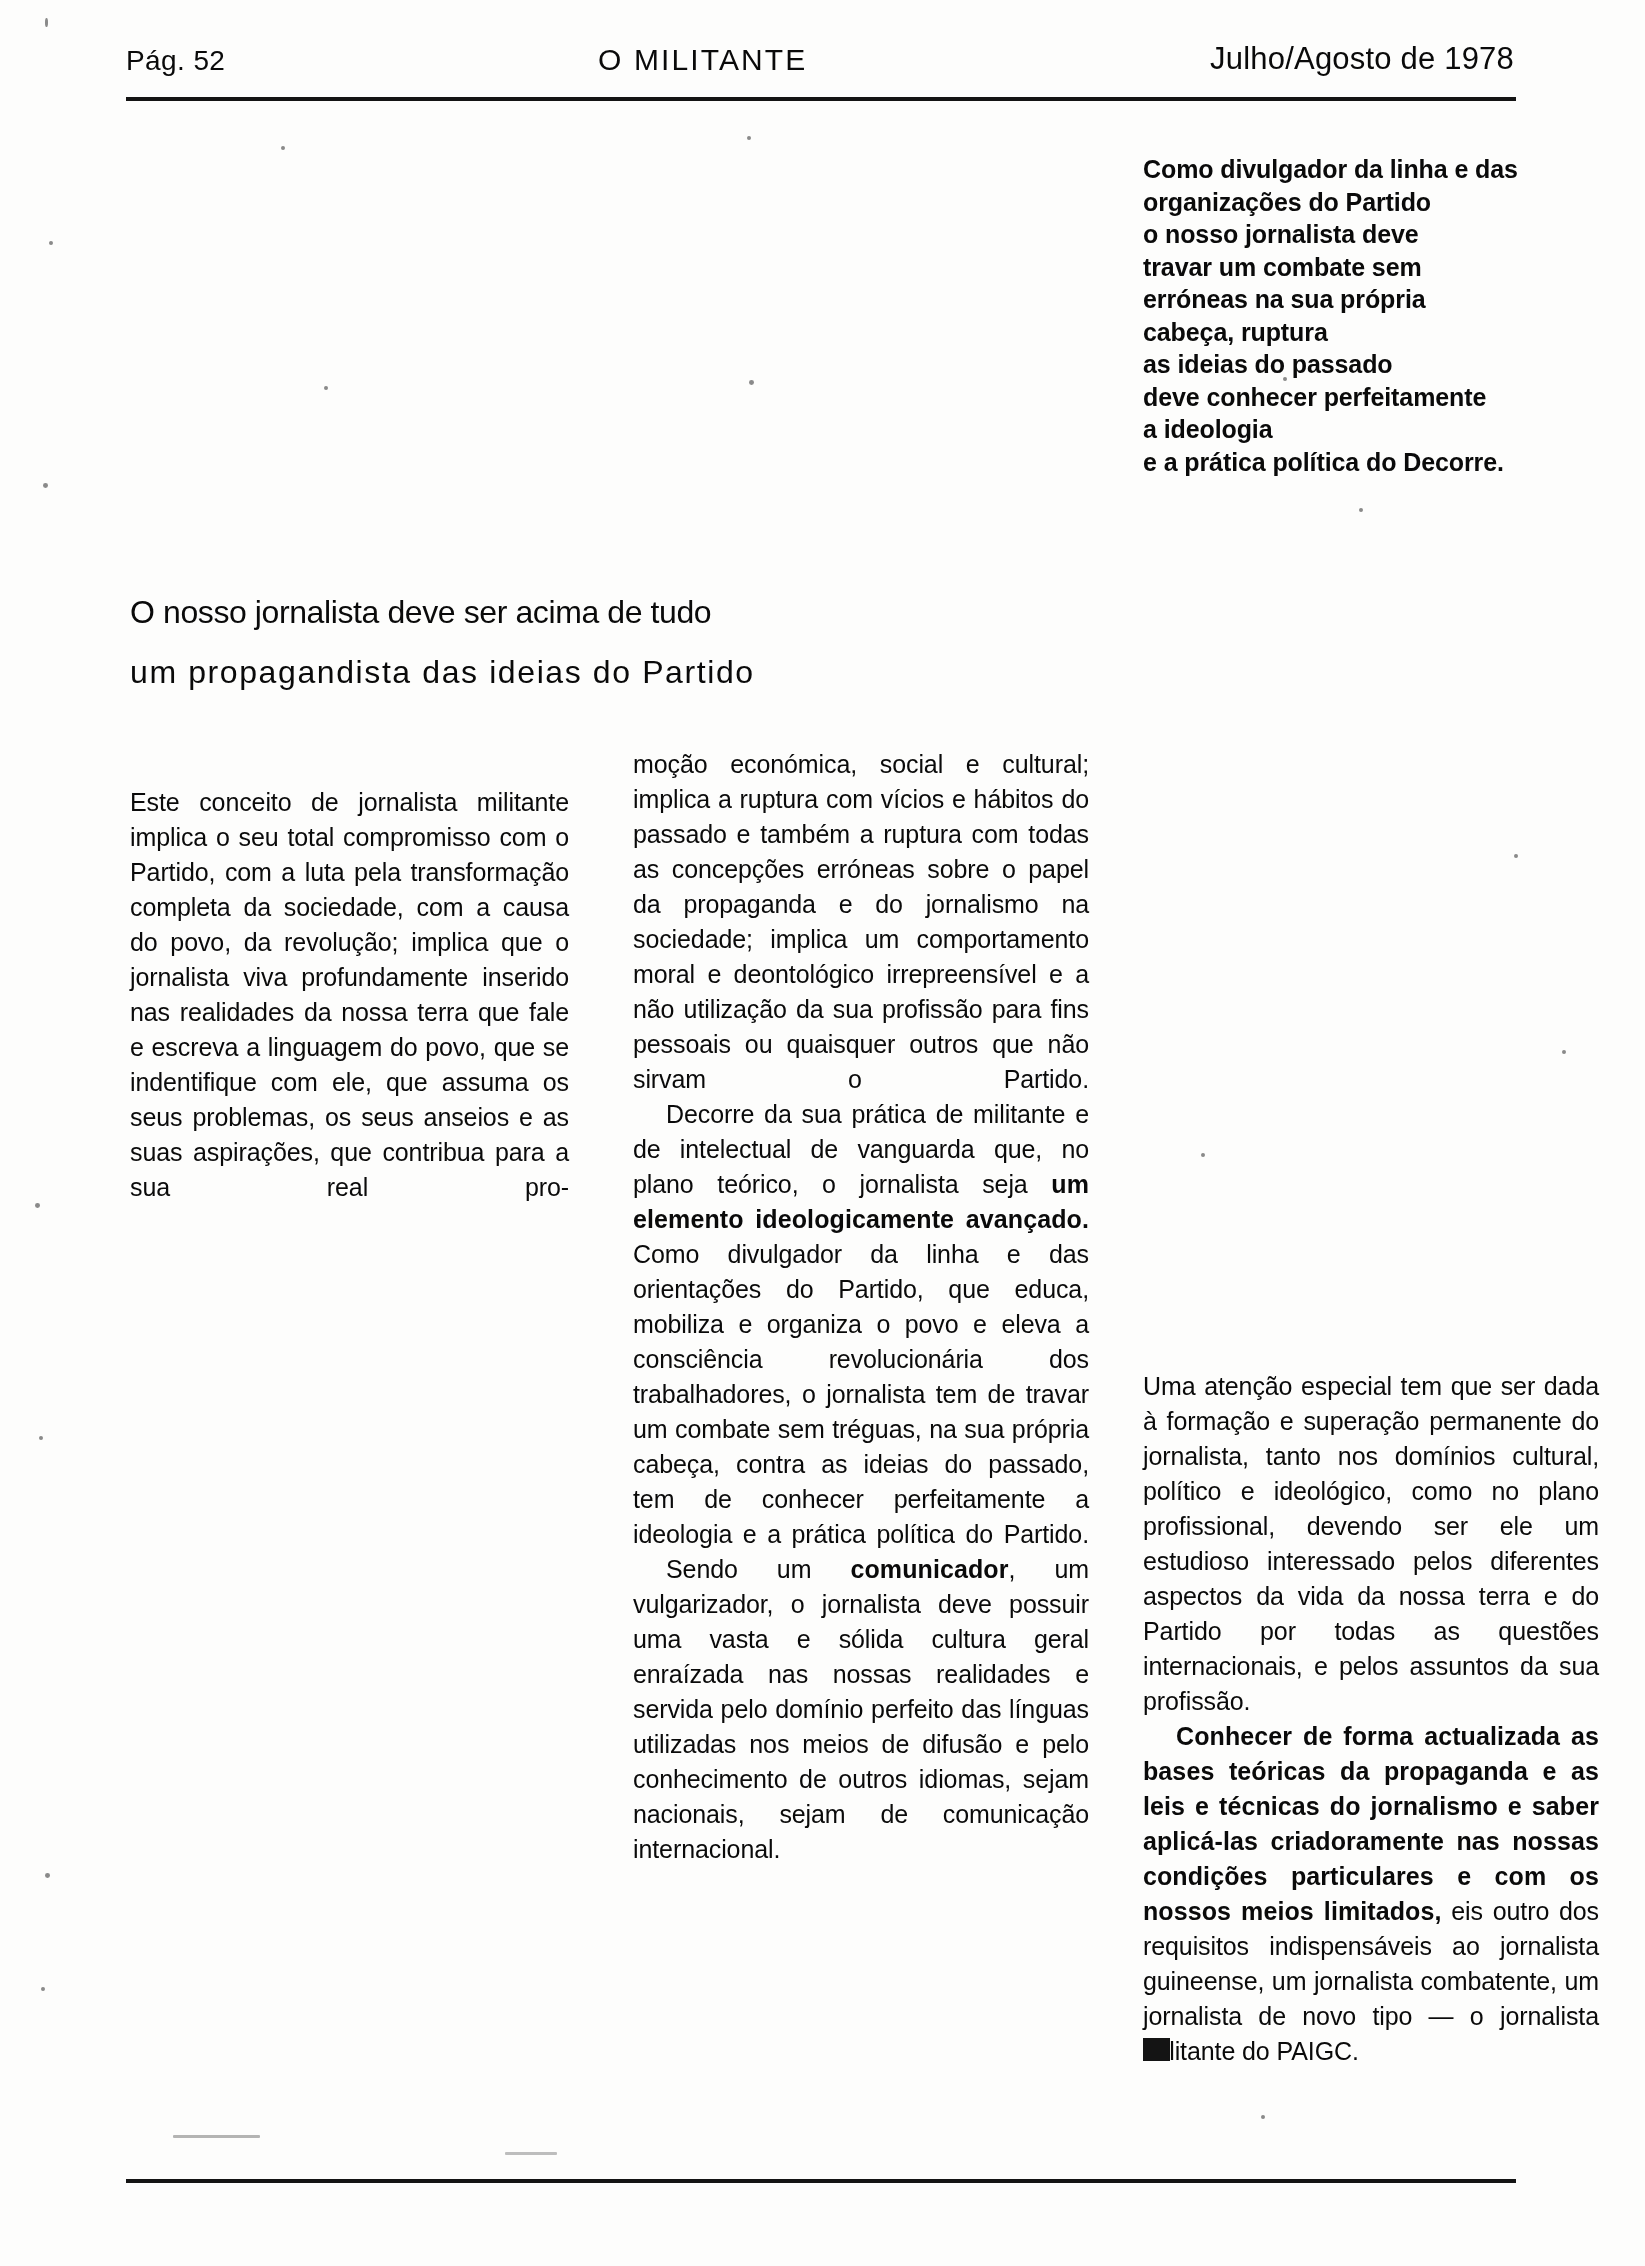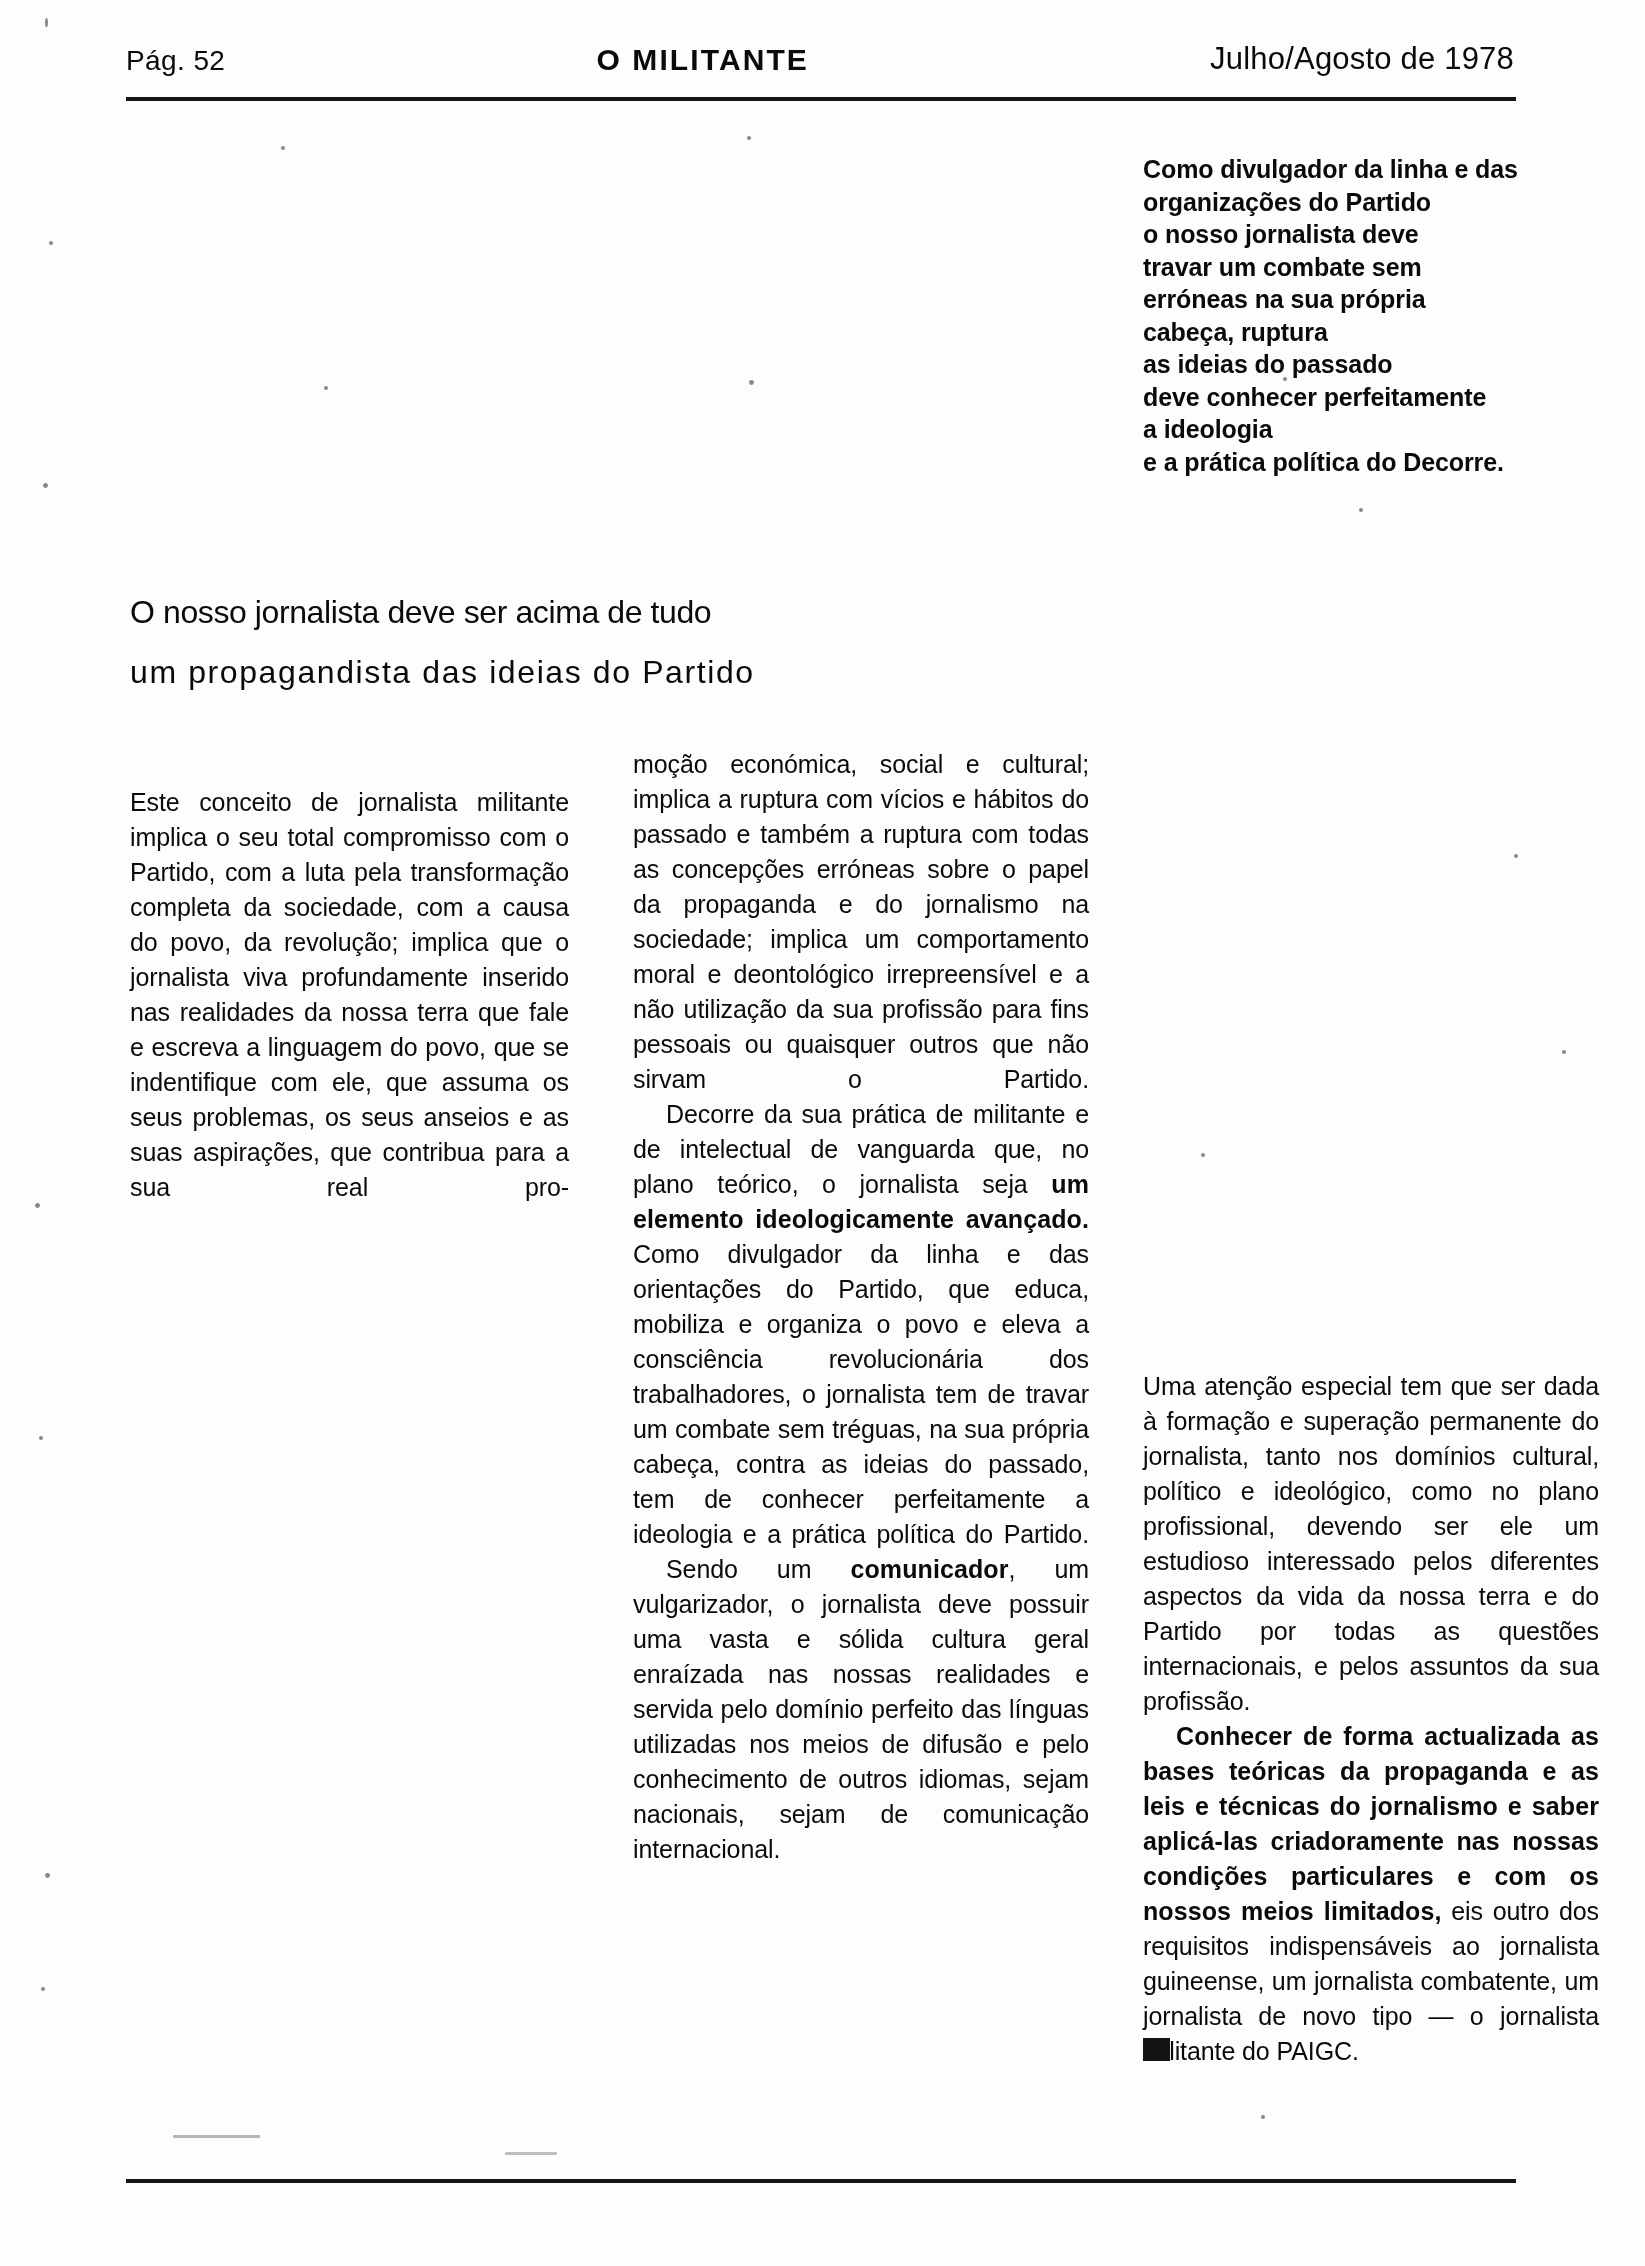--- a/index.html
+++ b/index.html
@@ -39,21 +39,21 @@
     justify-content: space-between;
   }
   .folio {
     font-size: 28px;
     letter-spacing: 0.4px;
     font-weight: 400;
     white-space: nowrap;
   }
   .paper-name {
     font-size: 30px;
-    font-weight: 700;
+    font-weight: 400;
     letter-spacing: 2.1px;
     white-space: nowrap;
     position: relative;
     left: -39px;
     margin-left: 48px;
   }
   .issue-date {
     font-size: 31px;
     letter-spacing: 0.2px;
     white-space: nowrap;

